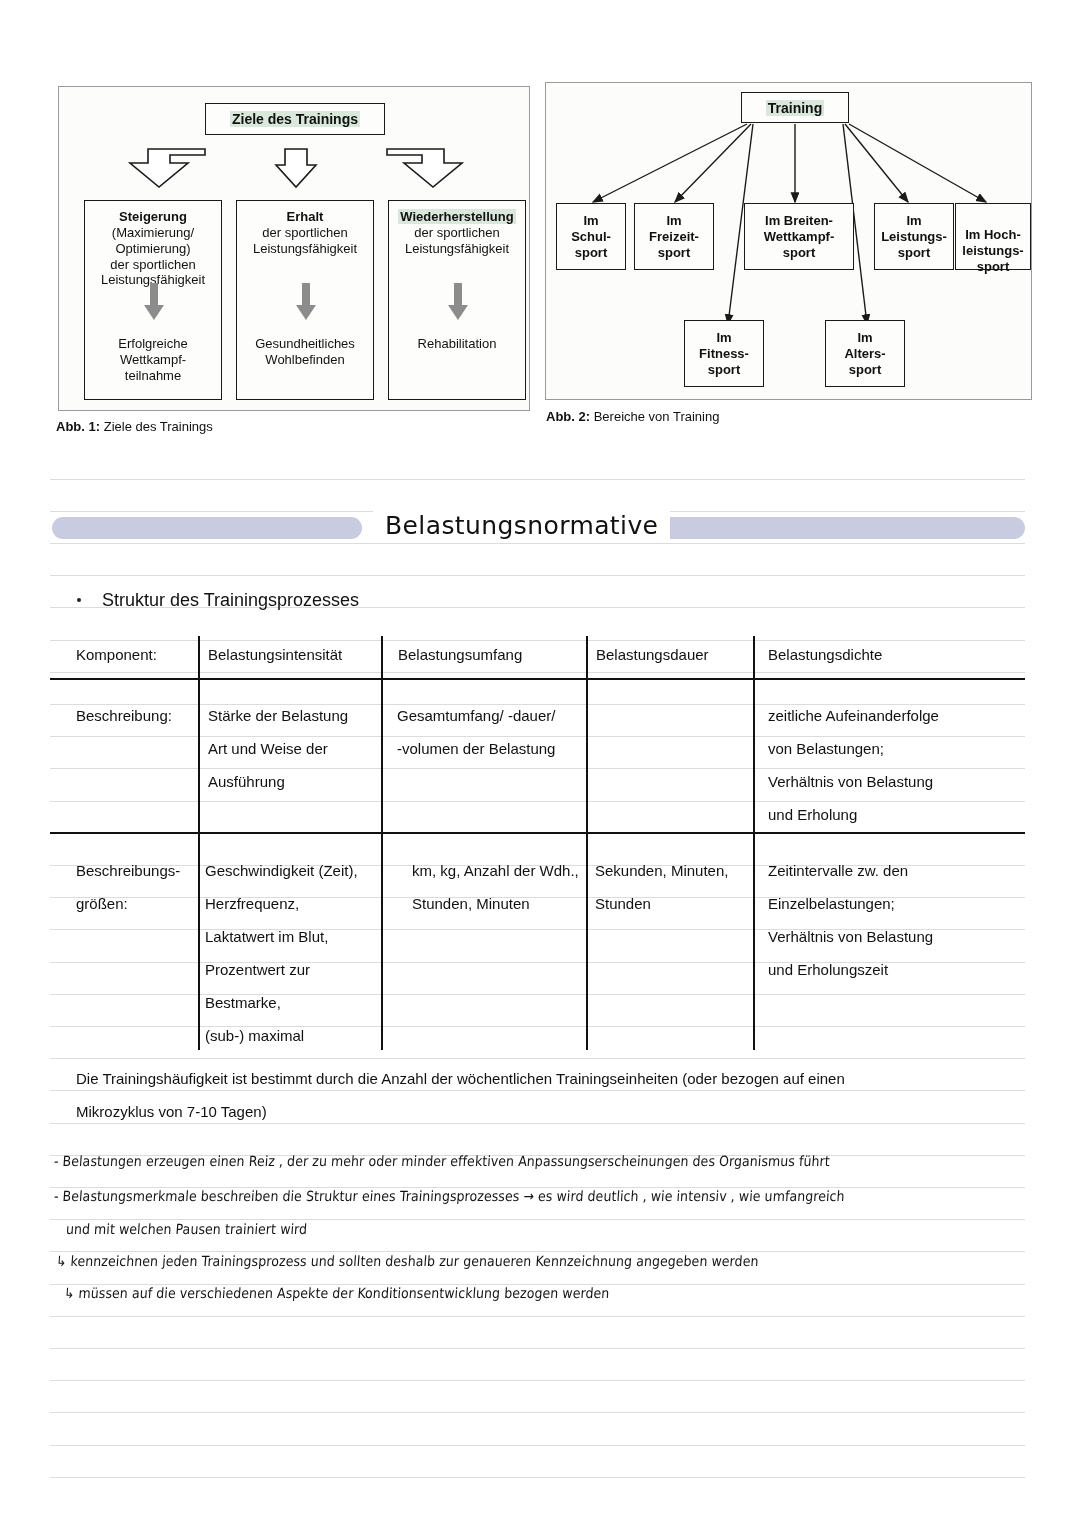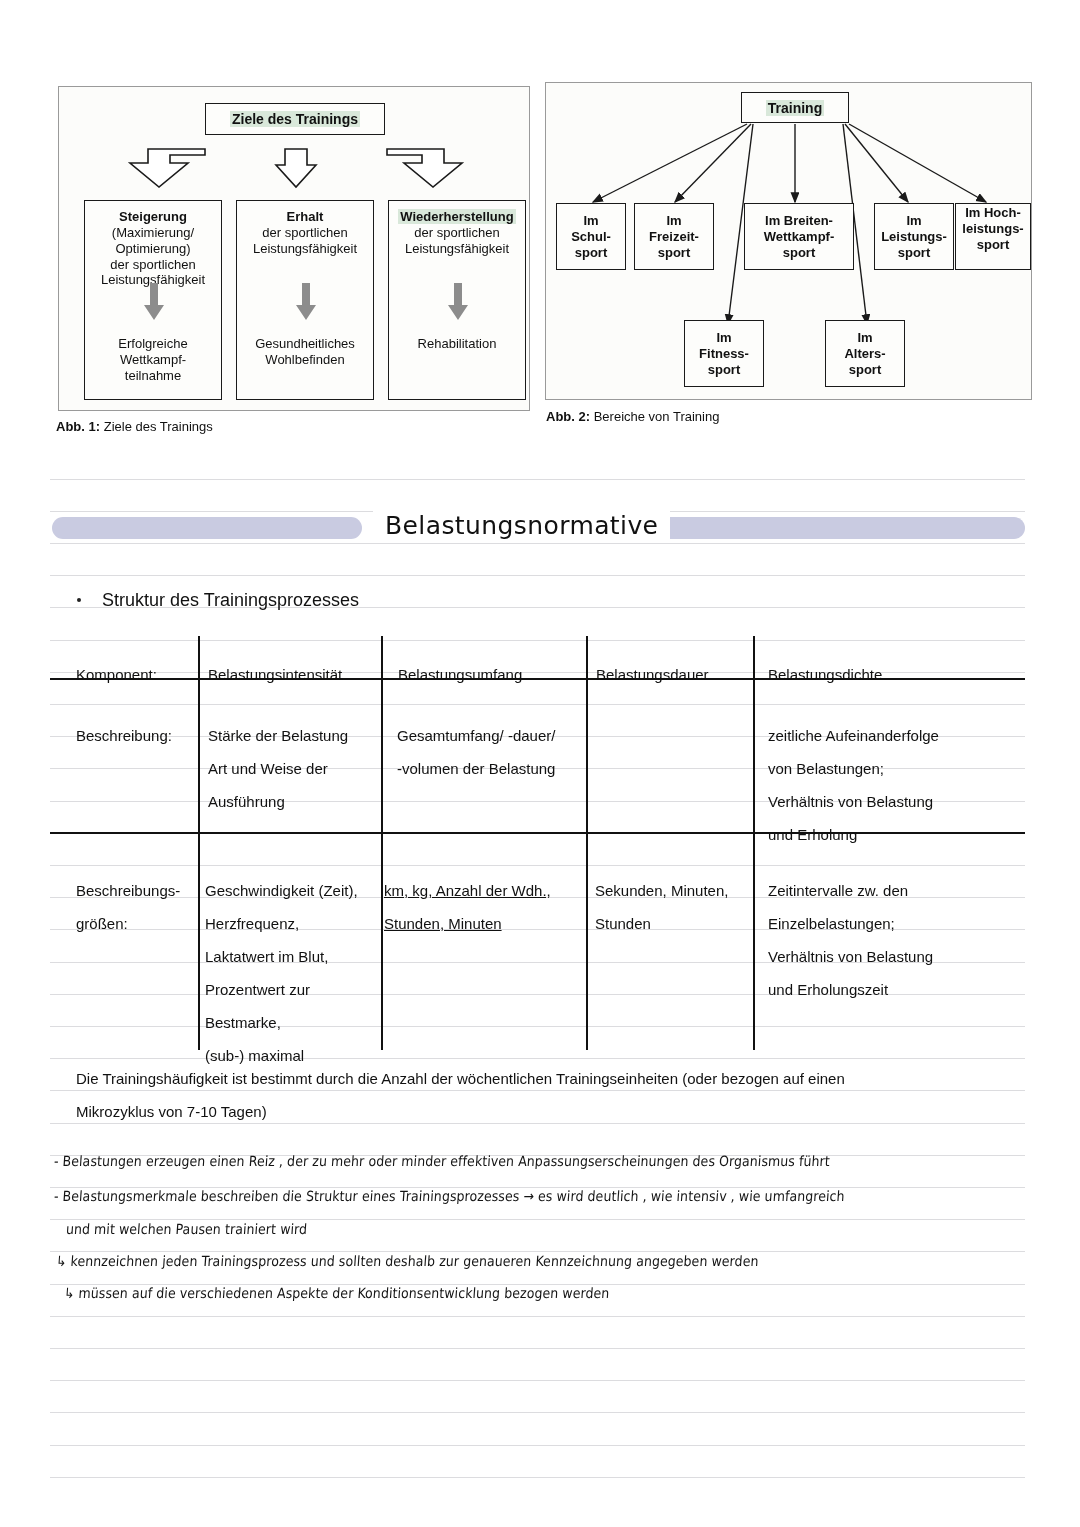--- a/index.html
+++ b/index.html
@@ -96,21 +96,20 @@
   
   #tbl{position:absolute;left:50px;top:636px;width:975px;height:414px;}
   .vline{position:absolute;top:0;width:2px;background:#111;}
   .hline{position:absolute;height:2.2px;background:#111;}
   .cell{
     position:absolute;
     font-size:15px;
     color:#111;
     line-height:33px;
     white-space:pre-line;
-    margin-top:20px;
   }
 
   
   .para{
     position:absolute;
     font-size:15px;
     color:#111;
     line-height:33px;
   }
 
@@ -258,21 +257,21 @@
 sport</div>
   <div class="cbox" style="left:634px;top:203px;width:80px;height:67px;font-size:13px;font-weight:bold;padding-top:9px;white-space:pre-line;">Im
 Freizeit-
 sport</div>
   <div class="cbox" style="left:744px;top:203px;width:110px;height:67px;font-size:13px;font-weight:bold;padding-top:9px;white-space:pre-line;">Im Breiten-
 Wettkampf-
 sport</div>
   <div class="cbox" style="left:874px;top:203px;width:80px;height:67px;font-size:13px;font-weight:bold;padding-top:9px;white-space:pre-line;">Im
 Leistungs-
 sport</div>
-  <div class="cbox" style="left:955px;top:203px;width:76px;height:67px;font-size:13px;font-weight:bold;padding-top:1px;white-space:pre-line;">Im Hoch-
+  <div class="cbox" style="left:955px;top:203px;width:76px;height:67px;font-size:13px;font-weight:bold;padding-top:23px;white-space:pre-line;">Im Hoch-
 leistungs-
 sport</div>
 
   <div class="cbox" style="left:684px;top:320px;width:80px;height:67px;font-size:13px;font-weight:bold;padding-top:9px;white-space:pre-line;">Im
 Fitness-
 sport</div>
   <div class="cbox" style="left:825px;top:320px;width:80px;height:67px;font-size:13px;font-weight:bold;padding-top:9px;white-space:pre-line;">Im
 Alters-
 sport</div>
 
@@ -316,21 +315,21 @@
 und Erholung</div>
 
     <div class="cell" style="left:155px;top:218px;">Geschwindigkeit (Zeit),
 Herzfrequenz,
 Laktatwert im Blut,
 Prozentwert zur
 Bestmarke,
 (sub-) maximal</div>
     <div class="cell" style="left:26px;top:218px;">Beschreibungs-
 größen:</div>
-    <div class="cell" style="left:334px;top:218px;text-decoration:underline;">km, kg, Anzahl der Wdh.,
+    <div class="cell" style="left:362px;top:218px;">km, kg, Anzahl der Wdh.,
 Stunden, Minuten</div>
     <div class="cell" style="left:545px;top:218px;">Sekunden, Minuten,
 Stunden</div>
     <div class="cell" style="left:718px;top:218px;">Zeitintervalle zw. den
 Einzelbelastungen;
   Verhältnis von Belastung
   und Erholungszeit</div>
   </div>
 
   <div class="para" style="left:76px;top:1062px;">Die Trainingshäufigkeit ist bestimmt durch die Anzahl der wöchentlichen Trainingseinheiten (oder bezogen auf einen</div>

